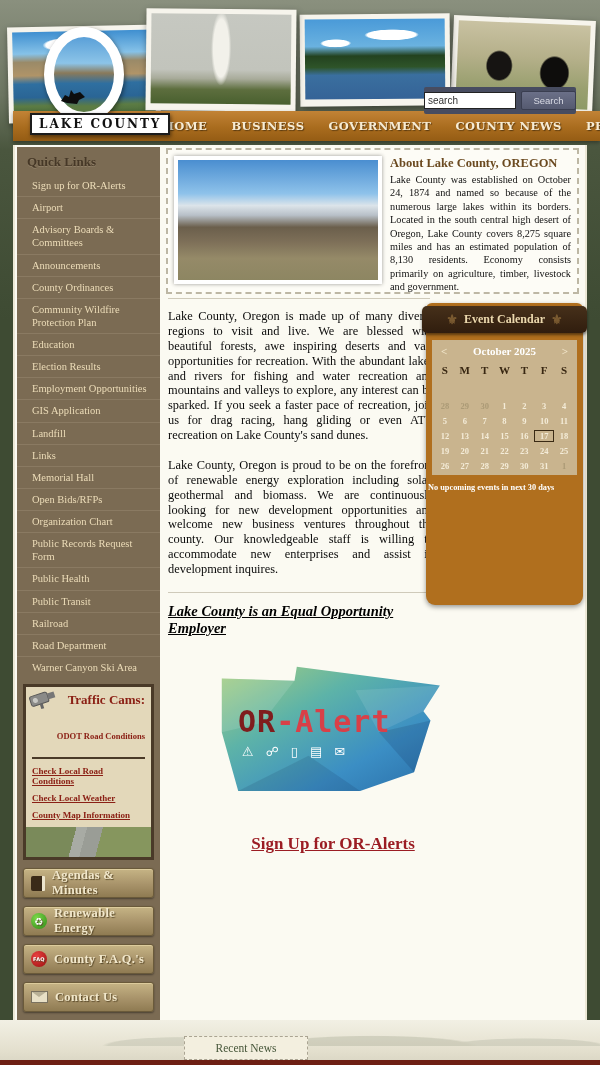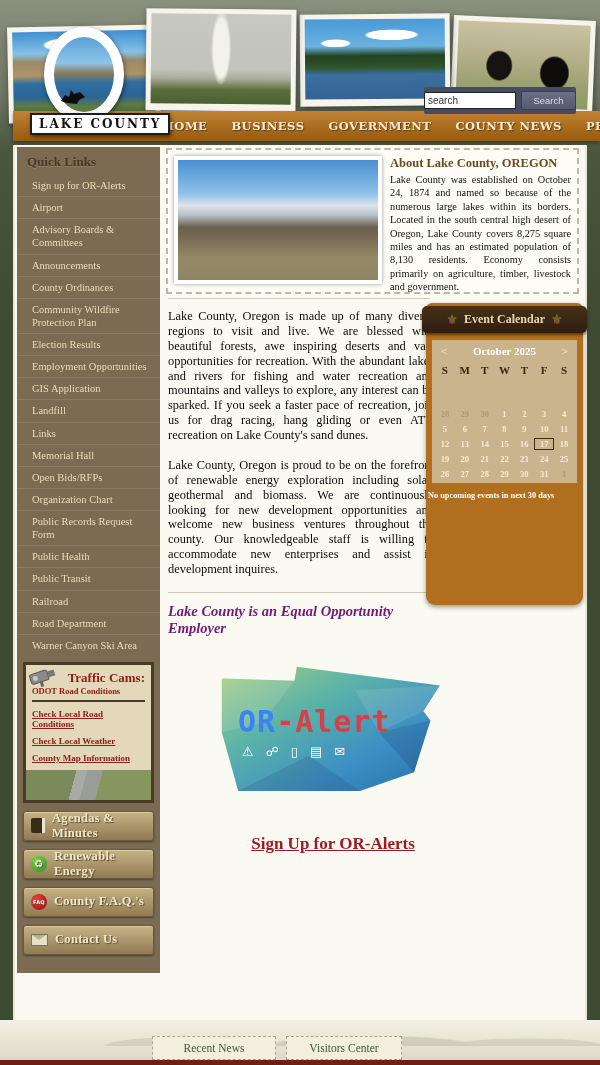--- a/index.html
+++ b/index.html
@@ -58,21 +58,21 @@
   
   #sidebar { position:absolute; left:2px; top:2px; width:143px; background:#7b6b53; padding-bottom:10px; }
   #sidebar-title { padding:7px 10px 5px 10px; color:#463827; font-size:13px; font-weight:bold; text-shadow:0 1px 0 #8f7f67; }
   .ql-item { display:block; padding:4px 6px 4px 15px; color:#ecdcb8; font-size:10.5px; line-height:1.25;
       border-bottom:1px solid #8a7a62; cursor:pointer; text-decoration:none; }
   .ql-item:last-of-type { border-bottom:none; }
   
   #traffic-box { margin:6px 6px 8px 6px; background:#e3d8ba; border:3px solid #4a3a28; padding:5px 6px 0 6px; position:relative; }
   #traffic-box .cam { position:absolute; left:2px; top:0px; transform:rotate(-18deg); }
   #tc-title { text-align:right; color:#8b2015; font-size:13px; font-weight:bold; }
-  #tc-sub { text-align:left; color:#8b2015; font-size:8.5px; font-weight:bold; border-bottom:2px solid #4a3a28; padding-bottom:4px; }
+  #tc-sub { text-align:right; color:#8b2015; font-size:8.5px; font-weight:bold; border-bottom:2px solid #4a3a28; padding-bottom:16px;margin-top:23px; }
   .tc-link { display:block; color:#8b2015; font-weight:bold; font-size:9px; text-decoration:underline; margin:7px 0; cursor:pointer; }
   #tc-road { height:30px; margin:4px -6px 0 -6px;
       background:linear-gradient(105deg,#7a8a5a 0 38%,#a8aba4 38% 46%,#9a9d96 46% 58%,#86965e 58% 100%); }
   
   .side-btn { margin:8px 6px; height:30px; display:flex; align-items:center; gap:7px; padding:0 7px;
       background:linear-gradient(180deg,#c6b485 0%,#a8936a 55%,#8f7b52 100%); border:1px solid #6a5a3a; border-radius:3px;
       box-shadow:inset 0 1px 0 #dccb9c, 0 1px 2px rgba(0,0,0,.4); cursor:pointer;
       color:#f2e8cc; font-size:12.5px; font-weight:bold; letter-spacing:.3px; text-shadow:1px 1px 1px #5a4a2a; }
   .ic { display:inline-flex; align-items:center; justify-content:center; flex:none; }
   .ic-book { width:14px; height:15px; background:#3a2a18; border-right:3px solid #ece4cc; border-radius:2px 1px 1px 2px; }
@@ -86,59 +86,59 @@
   
   #main-col { position:absolute; left:147px; top:0; right:2px; bottom:0; background:#fbfaf2; padding:3px 4px; }
   #about-box { border:2px dashed #bdb7a4; background:#fdfcf6; padding:6px; height:146px; overflow:hidden; }
   #about-photo { float:left; width:208px; height:128px; border:4px solid #fff; box-shadow:0 0 4px rgba(0,0,0,.4); margin-right:8px;
       background:linear-gradient(180deg,#4a8ed0 0%,#8ec2ea 28%,#dce4ea 38%,#b8c0c8 46%,#6b5f4c 56%,#7d6f58 68%,#958a68 82%,#8d8662 100%); }
   #about-title { color:#6b4a20; font-size:12.5px; font-weight:bold; margin-bottom:2px; }
   #about-body { font-size:10.3px; line-height:1.3; text-align:justify; color:#111; }
   #welcome-h { color:#5c7030; font-size:15px; font-weight:bold; margin:12px 2px 4px 2px; }
   .rule { border:none; border-top:1px solid #cfcaba; margin:4px 2px 10px 2px; width:262px; }
   .para { width:266px; font-size:12.4px; line-height:1.2; text-align:justify; color:#0a0a0a; margin:0 0 15px 2px; }
-  #eeo { color:#701a75; font-size:14.5px; font-weight:bold; font-style:italic; width:240px; line-height:1.15; margin:6px 0 16px 2px; }
+  #eeo { color:#000000; font-size:14.5px; font-weight:bold; font-style:italic; width:240px; line-height:1.15; margin:6px 0 16px 2px;text-decoration:underline; }
   
   #calendar { position:absolute; right:0; top:158px; width:157px; height:302px; background:#b06f1e; border-radius:6px 6px 9px 9px;
       box-shadow:0 2px 5px rgba(0,0,0,.4); }
   #cal-head { height:27px; margin:0 -4px; background:linear-gradient(180deg,#46301a,#301d0e); border-radius:5px;
       display:flex; align-items:center; justify-content:center; gap:6px; color:#ecd9ae; font-size:12px; font-weight:bold;
       box-shadow:0 2px 3px rgba(0,0,0,.5); position:relative; top:3px; }
   .flourish { color:#7a5a30; font-size:13px; }
   #cal-tan { margin:10px 6px 0 6px; background:#c9b48e; padding:5px 3px 3px 3px; }
   #cal-month { display:flex; align-items:center; color:#fff; font-size:11px; font-weight:bold; padding:0 6px; }
   #cal-month .mlabel { flex:1; text-align:center; }
   .cal-arrow { color:#f0e4c8; cursor:pointer; font-size:11px; }
   #cal-days, #cal-grid { display:grid; grid-template-columns:repeat(7,1fr); }
   #cal-days { margin-top:7px; }
   #cal-days div { text-align:center; color:#382712; font-size:11px; font-weight:bold; }
-  #cal-grid { margin-top:32px; row-gap:3px; }
+  #cal-grid { margin-top:24px; row-gap:3px; }
   .cal-cell { text-align:center; color:#f4ecd8; font-size:8.5px; font-weight:bold; height:12px; line-height:12px; cursor:pointer; }
   .cal-cell.muted { color:#ab9a76; }
   .cal-cell.today { outline:1px solid #3a2a14; outline-offset:-1px; }
   #cal-note { color:#fff; font-size:8.3px; font-weight:bold; padding:8px 2px 4px 2px; text-align:left; }
   
   #oralert-wrap { width:236px; margin:26px 0 0 48px; position:relative; }
   #oralert-svg { display:block; width:236px; height:136px; }
   #oralert-text { position:absolute; left:24px; top:42px; font-family:"DejaVu Sans Mono",monospace; font-weight:bold; font-size:30px; letter-spacing:1px; }
-  #oralert-text .or { color:#3b82f6; } #oralert-text .alert { color:#d84048; }
+  #oralert-text .or { color:#7f1d1d; } #oralert-text .alert { color:#d84048; }
   #oralert-icons { position:absolute; left:28px; top:82px; display:flex; gap:12px; color:#fff; font-size:13px;
       font-family:"DejaVu Sans",sans-serif; }
   #signup-link { display:block; width:230px; margin:36px 0 0 52px; text-align:center; color:#9b1c23; font-size:17px;
       font-weight:bold; text-decoration:underline; cursor:pointer; }
   
   #footer { position:absolute; left:0; bottom:0; width:600px; height:45px;
       background:linear-gradient(180deg,#f2f0e4 0%,#e3dfcd 70%,#d8d4c2 100%); z-index:7; }
   #footer::before { content:""; position:absolute; left:0; right:0; top:6px; height:20px; opacity:.25;
       background:radial-gradient(ellipse 120px 14px at 30% 100%, #9aa08c 0 60%, transparent 65%),
                  radial-gradient(ellipse 160px 16px at 62% 100%, #8a9078 0 60%, transparent 66%),
                  radial-gradient(ellipse 120px 12px at 88% 100%, #9aa08c 0 60%, transparent 66%); }
   .footer-tab { position:absolute; bottom:5px; height:24px; background:#f3efdf; border:1px dashed #aaa492;
       display:flex; align-items:center; justify-content:center; color:#47573a; font-size:11.5px; cursor:pointer; }
-  #tab-recent { left:152px; width:124px; }
+  #tab-recent { left:184px; width:124px; }
   #tab-visitors { left:286px; width:116px; }
   #footer-strip { position:absolute; left:0; bottom:0; width:600px; height:5px; background:#6e2014; z-index:8; }
 </style>
 </head>
 <body>
 
 <div class="photo" id="photo1">
     <div class="scene"></div>
   </div>
 <div class="photo" id="photo2">
@@ -175,20 +175,21 @@
 
   <aside id="sidebar">
     <div id="sidebar-title">Quick Links</div>
     <div id="ql-list">
         <a class="ql-item">Sign up for OR-Alerts</a>
         <a class="ql-item">Airport</a>
         <a class="ql-item">Advisory Boards &amp; Committees</a>
         <a class="ql-item">Announcements</a>
         <a class="ql-item">County Ordinances</a>
         <a class="ql-item">Community Wildfire Protection Plan</a>
+        <a class="ql-item">Education</a>
         <a class="ql-item">Election Results</a>
         <a class="ql-item">Employment Opportunities</a>
         <a class="ql-item">GIS Application</a>
         <a class="ql-item">Landfill</a>
         <a class="ql-item">Links</a>
         <a class="ql-item">Memorial Hall</a>
         <a class="ql-item">Open Bids/RFPs</a>
         <a class="ql-item">Organization Chart</a>
         <a class="ql-item">Public Records Request Form</a>
         <a class="ql-item">Public Health</a>
@@ -341,15 +342,14 @@
           </div>
       </div>
       <div id="cal-note">No upcoming events in next 30 days</div>
     </div>
 
   </main>
 </div>
 
 <div id="footer">
   <div class="footer-tab" id="tab-recent">Recent News</div>
-  <div class="footer-tab" id="tab-visitors">Visitors Center</div>
 </div>
 <div id="footer-strip"></div>
 
 </body></html>

